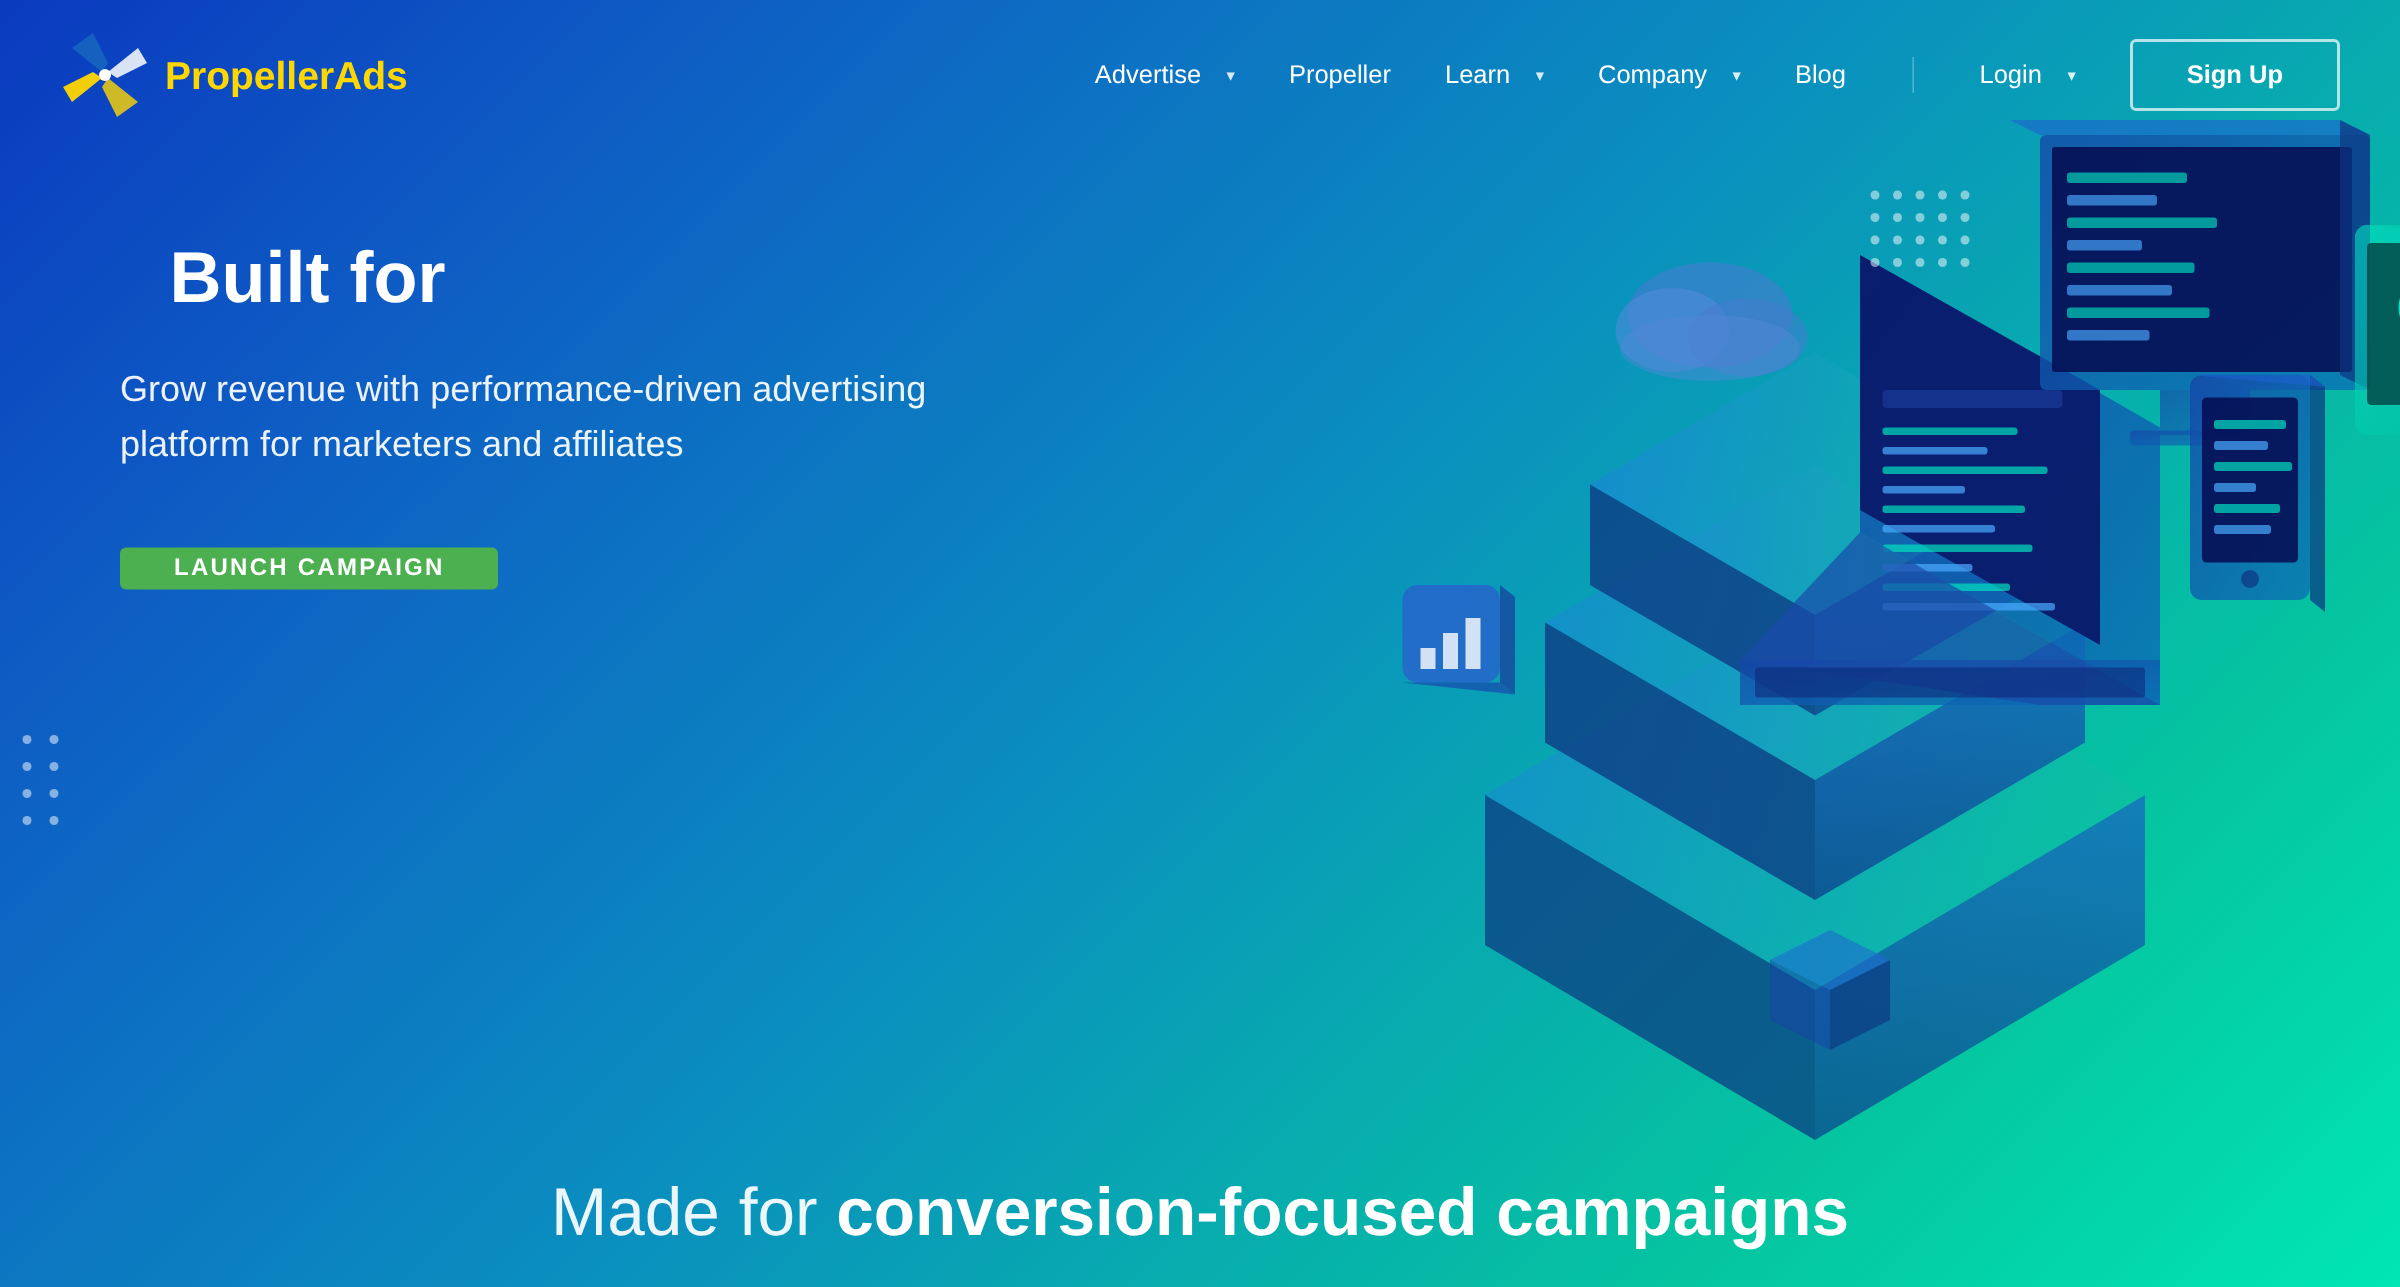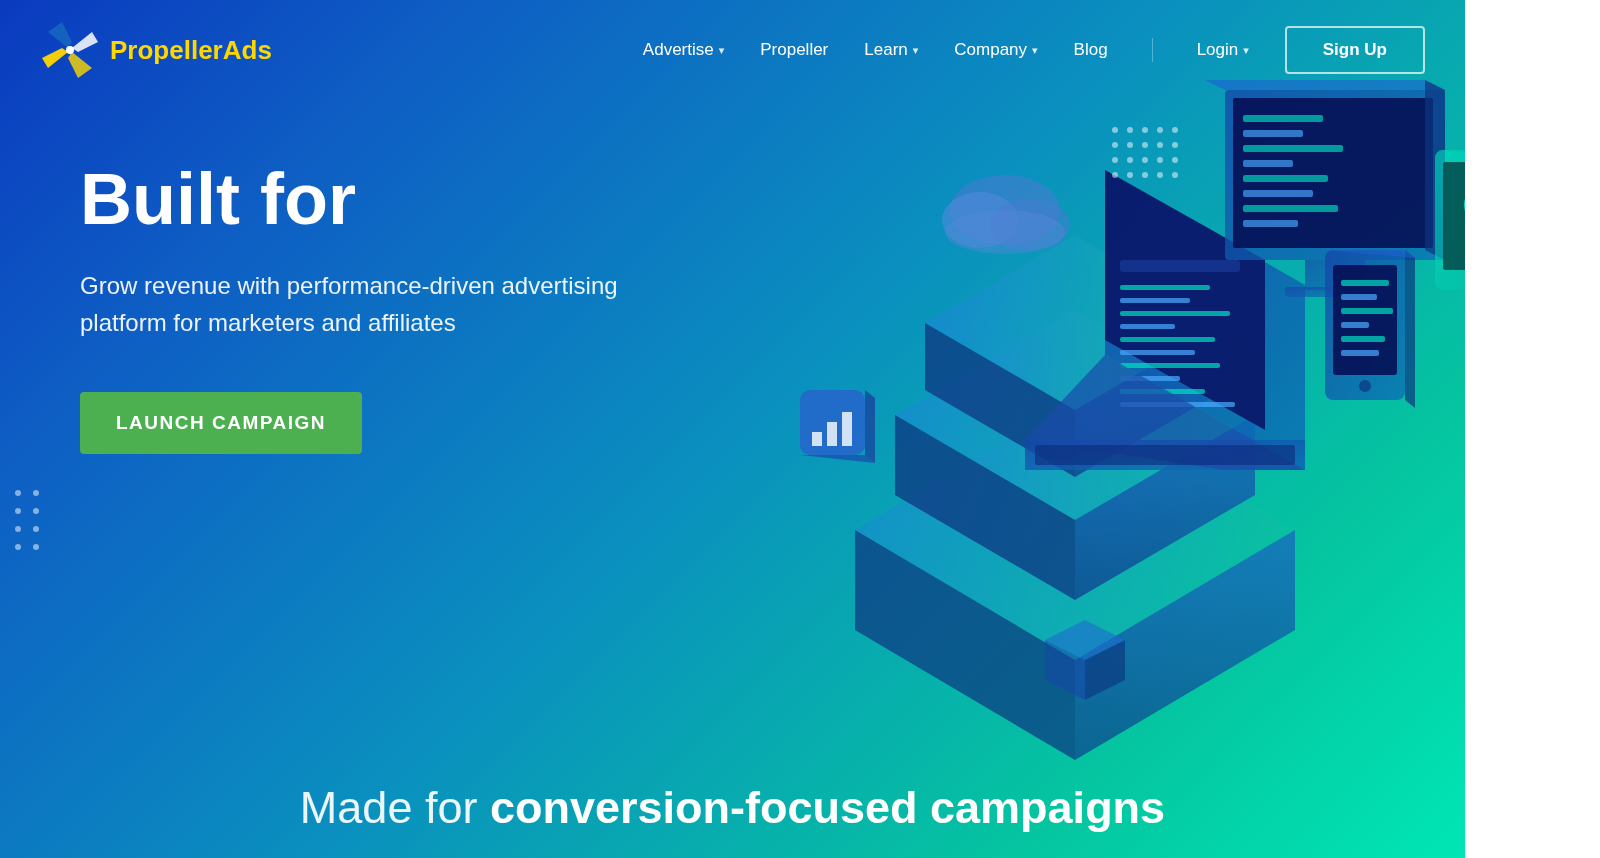--- a/index.html
+++ b/index.html
@@ -45,21 +45,21 @@
       gap: 36px;
     }
 
     .nav-item {
       color: white;
       font-size: 17px;
       font-weight: 500;
       cursor: pointer;
       display: flex;
       align-items: center;
-      gap: 5px;
+      gap: 17px;
       white-space: nowrap;
     }
 
     .nav-item .chevron {
       font-size: 11px;
       opacity: 0.85;
     }
 
     .nav-divider {
       width: 1px;
@@ -75,62 +75,63 @@
       padding: 12px 36px;
       font-size: 17px;
       font-weight: 600;
       cursor: pointer;
       border-radius: 4px;
     }
 
     
     .hero {
       position: relative;
-      width: 1465px;
+      width: 1600px;
       height: 858px;
       background: linear-gradient(135deg, #0a3abf 0%, #0e5ec4 20%, #0a8fbf 50%, #05c4a0 80%, #00e6b4 100%);
       overflow: hidden;
     }
 
     .hero-content {
       position: absolute;
       left: 80px;
       top: 160px;
       max-width: 580px;
       z-index: 5;
     }
 
     .hero-title {
-      font-size: 72px;
+      font-size: 48px;
       font-weight: 900;
       color: white;
       line-height: 1.1;
       margin-bottom: 28px;
+      margin-left: 33px;
     }
 
     .hero-subtitle {
       font-size: 24px;
       color: rgba(255,255,255,0.92);
       line-height: 1.55;
       margin-bottom: 50px;
       font-weight: 400;
     }
 
     .hero-buttons {
       display: flex;
       gap: 24px;
       align-items: center;
     }
 
     .btn-launch {
       background: #4CAF50;
       color: white;
       border: none;
-      padding: 20px 36px;
-      font-size: 19px;
+      padding: 5px 36px;
+      font-size: 16px;
       font-weight: 700;
       letter-spacing: 1.5px;
       text-transform: uppercase;
       cursor: pointer;
       border-radius: 4px;
     }
 
     .btn-monetize {
       background: transparent;
       color: white;

